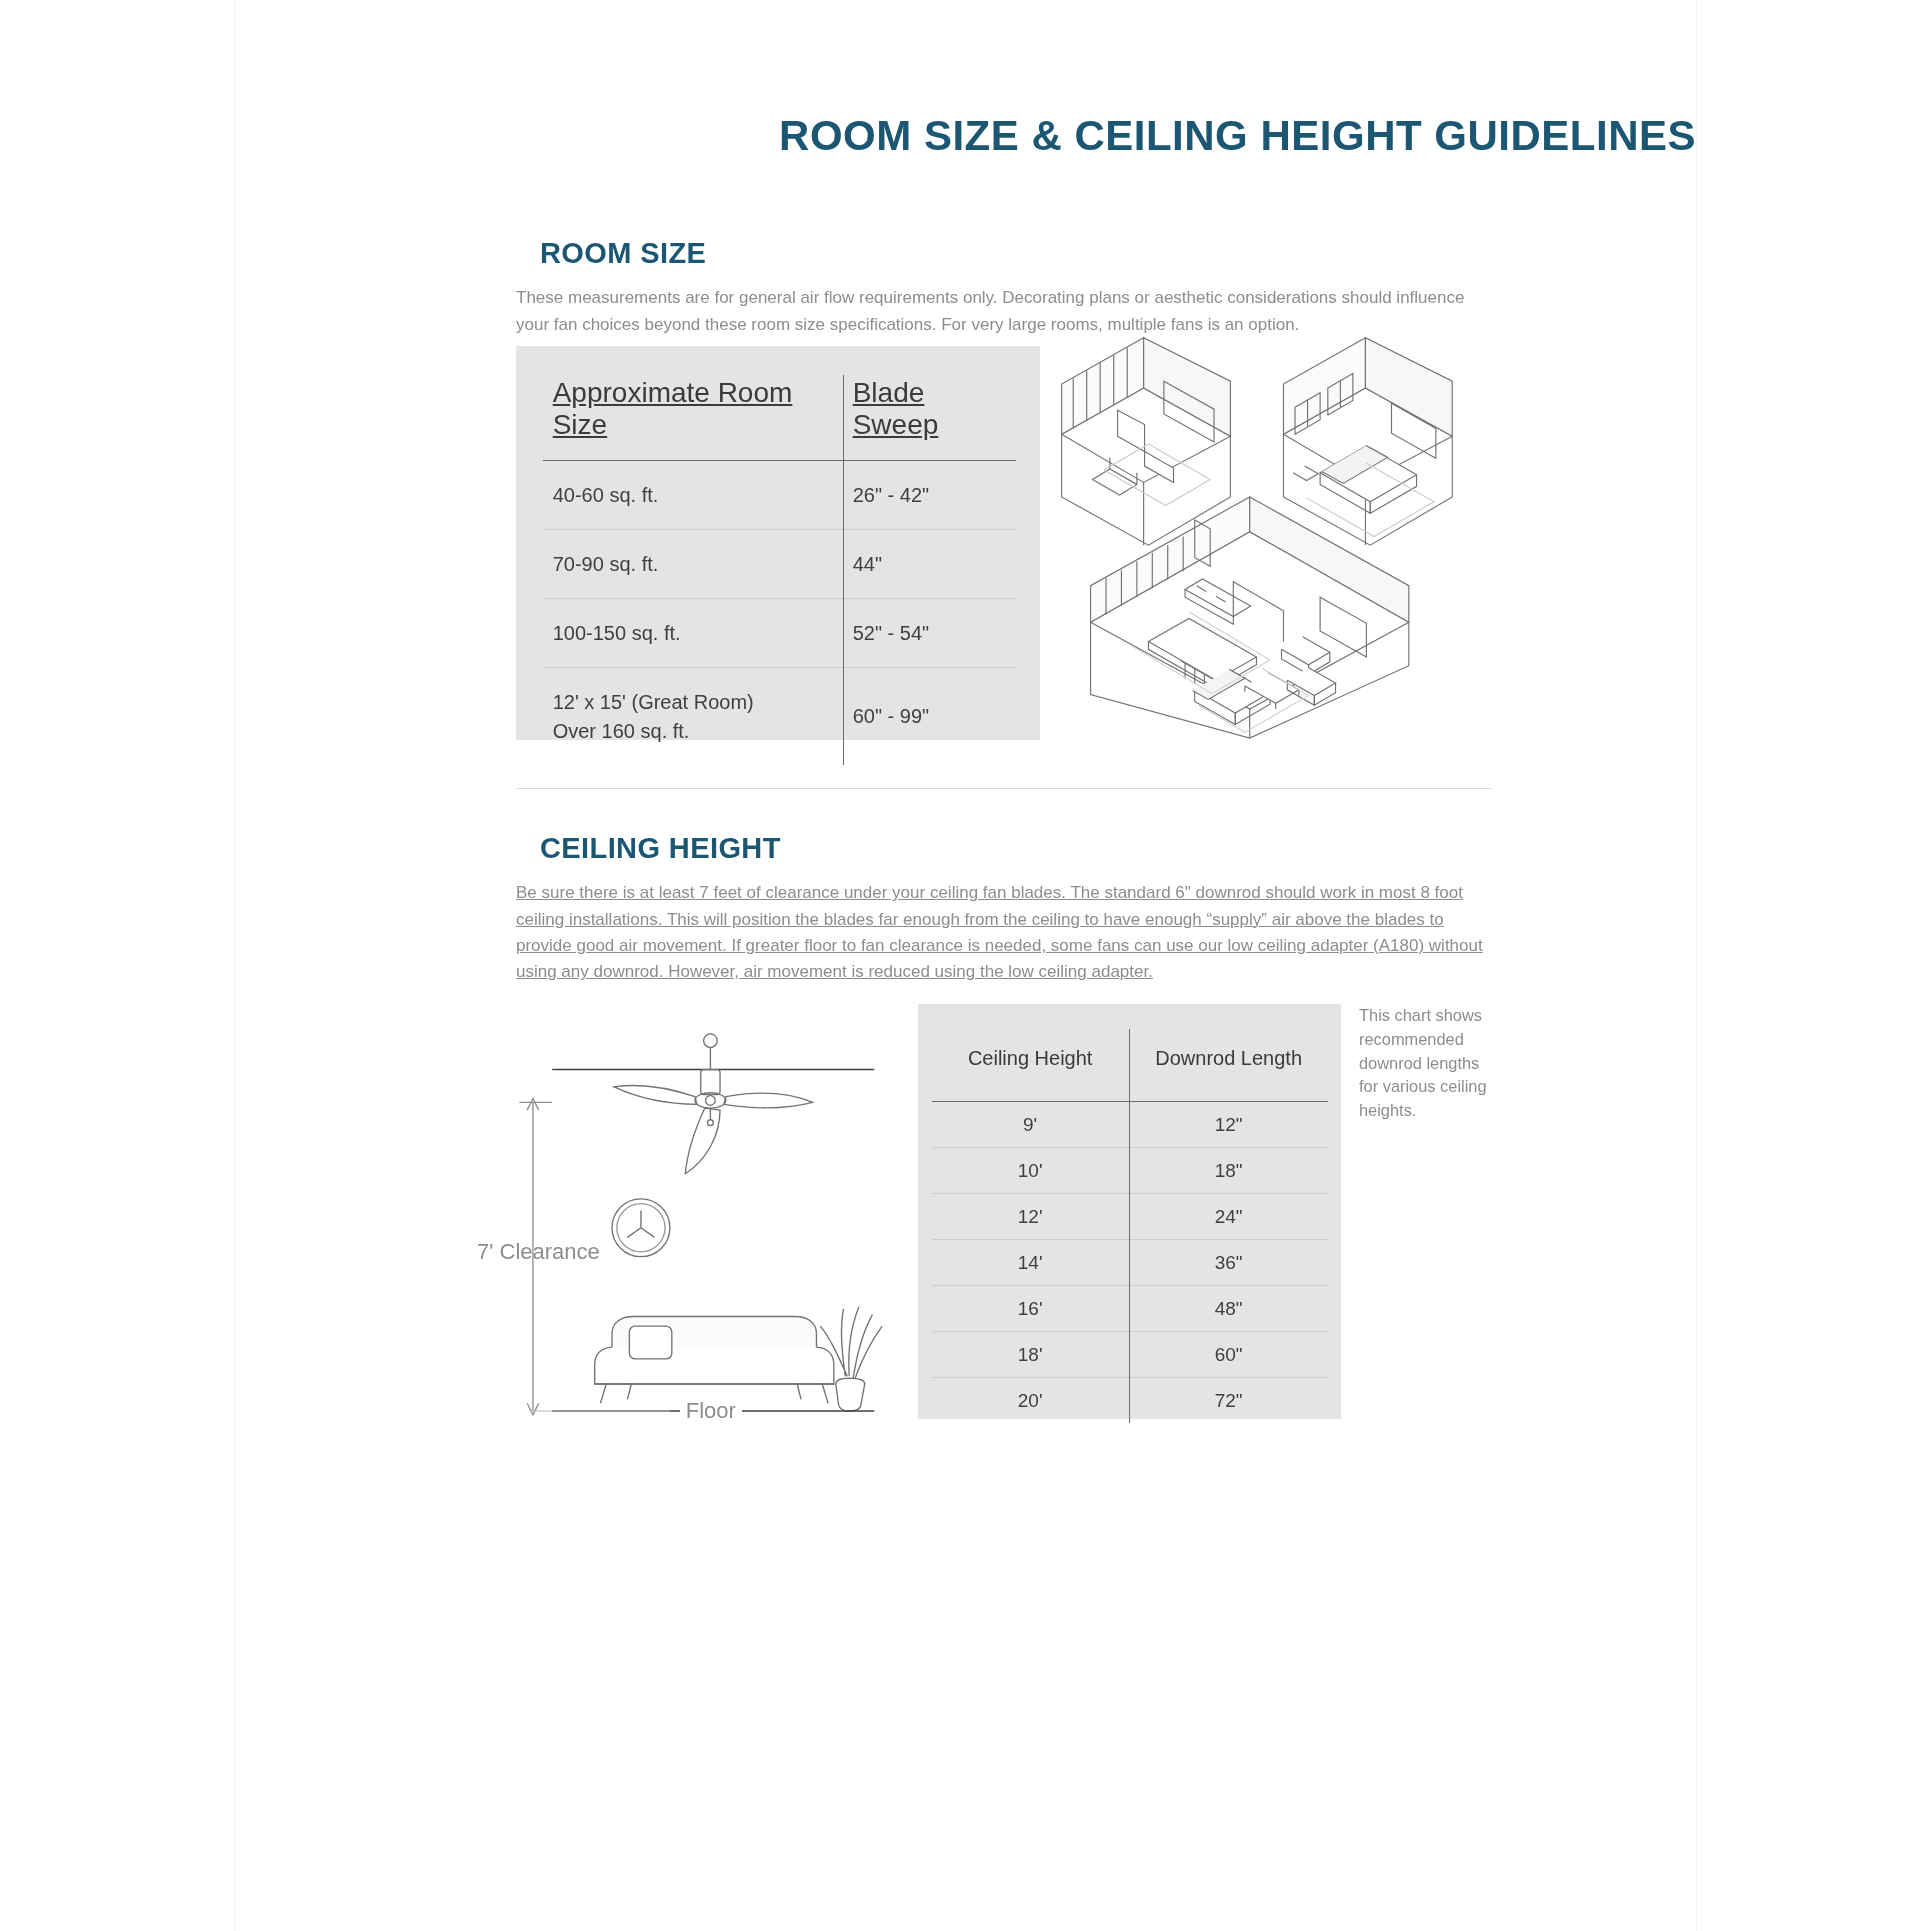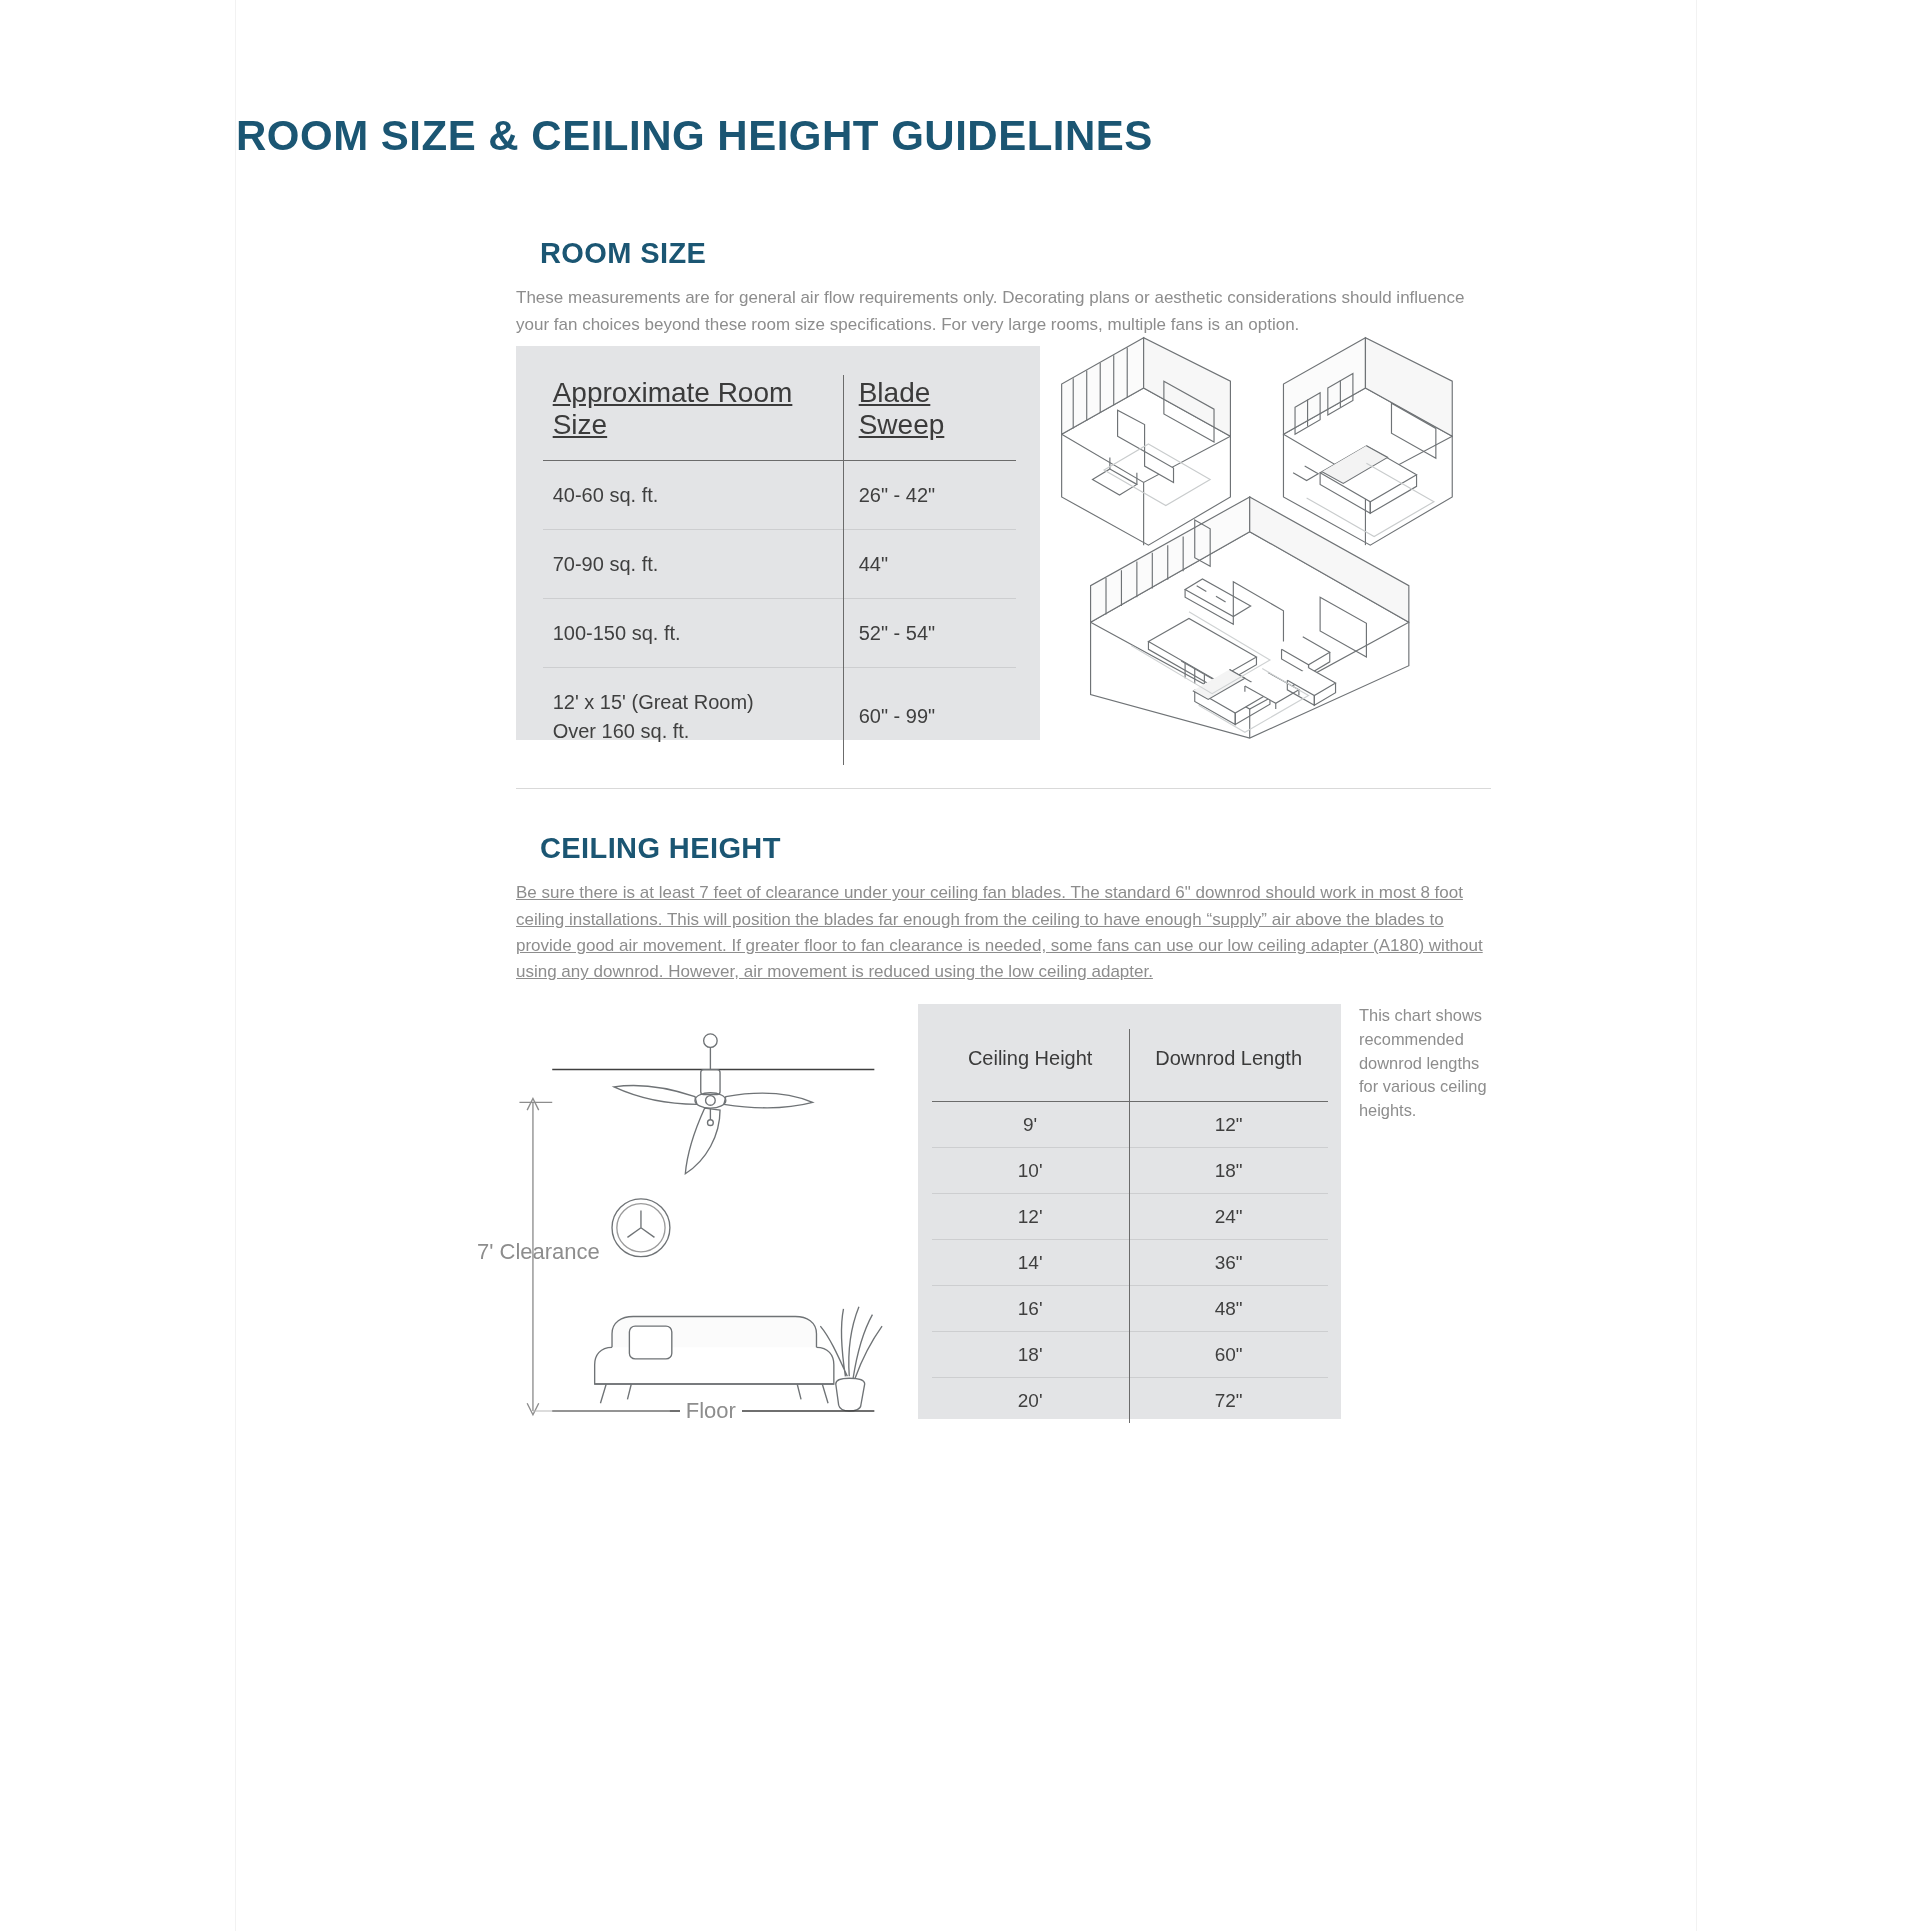--- a/index.html
+++ b/index.html
@@ -23,21 +23,21 @@
     background: #ffffff;
     box-shadow: 0 0 0 1px #f2f2f2;
   }
 
   
   .doc-title {
     position: absolute;
     left: 0;
     top: 112px;
     width: 1460px;
-    text-align: left;
+    text-align: right;
     font-size: 42px;
     font-weight: bold;
     letter-spacing: 0.5px;
     color: #1b5673;
   }
 
   
   .section-heading {
     font-size: 29px;
     font-weight: bold;
@@ -104,21 +104,21 @@
   }
   .rs-table td, .rs-table th {
     vertical-align: middle;
     height: 68px;
   }
   .rs-table .col-size {
     width: 290px;
     padding-left: 9.7px;
   }
   .rs-table .col-sweep {
-    padding-left: 15px;
+    padding-left: 9px;
     border-left: 1.4px solid #6b6b6b;
   }
   .rs-table tr.tall td { height: 97px; }
   .rs-table td.col-size span { display: block; line-height: 1.45; }
 
   
   #room-illustration {
     position: absolute;
     left: 816px;
     top: 328px;

